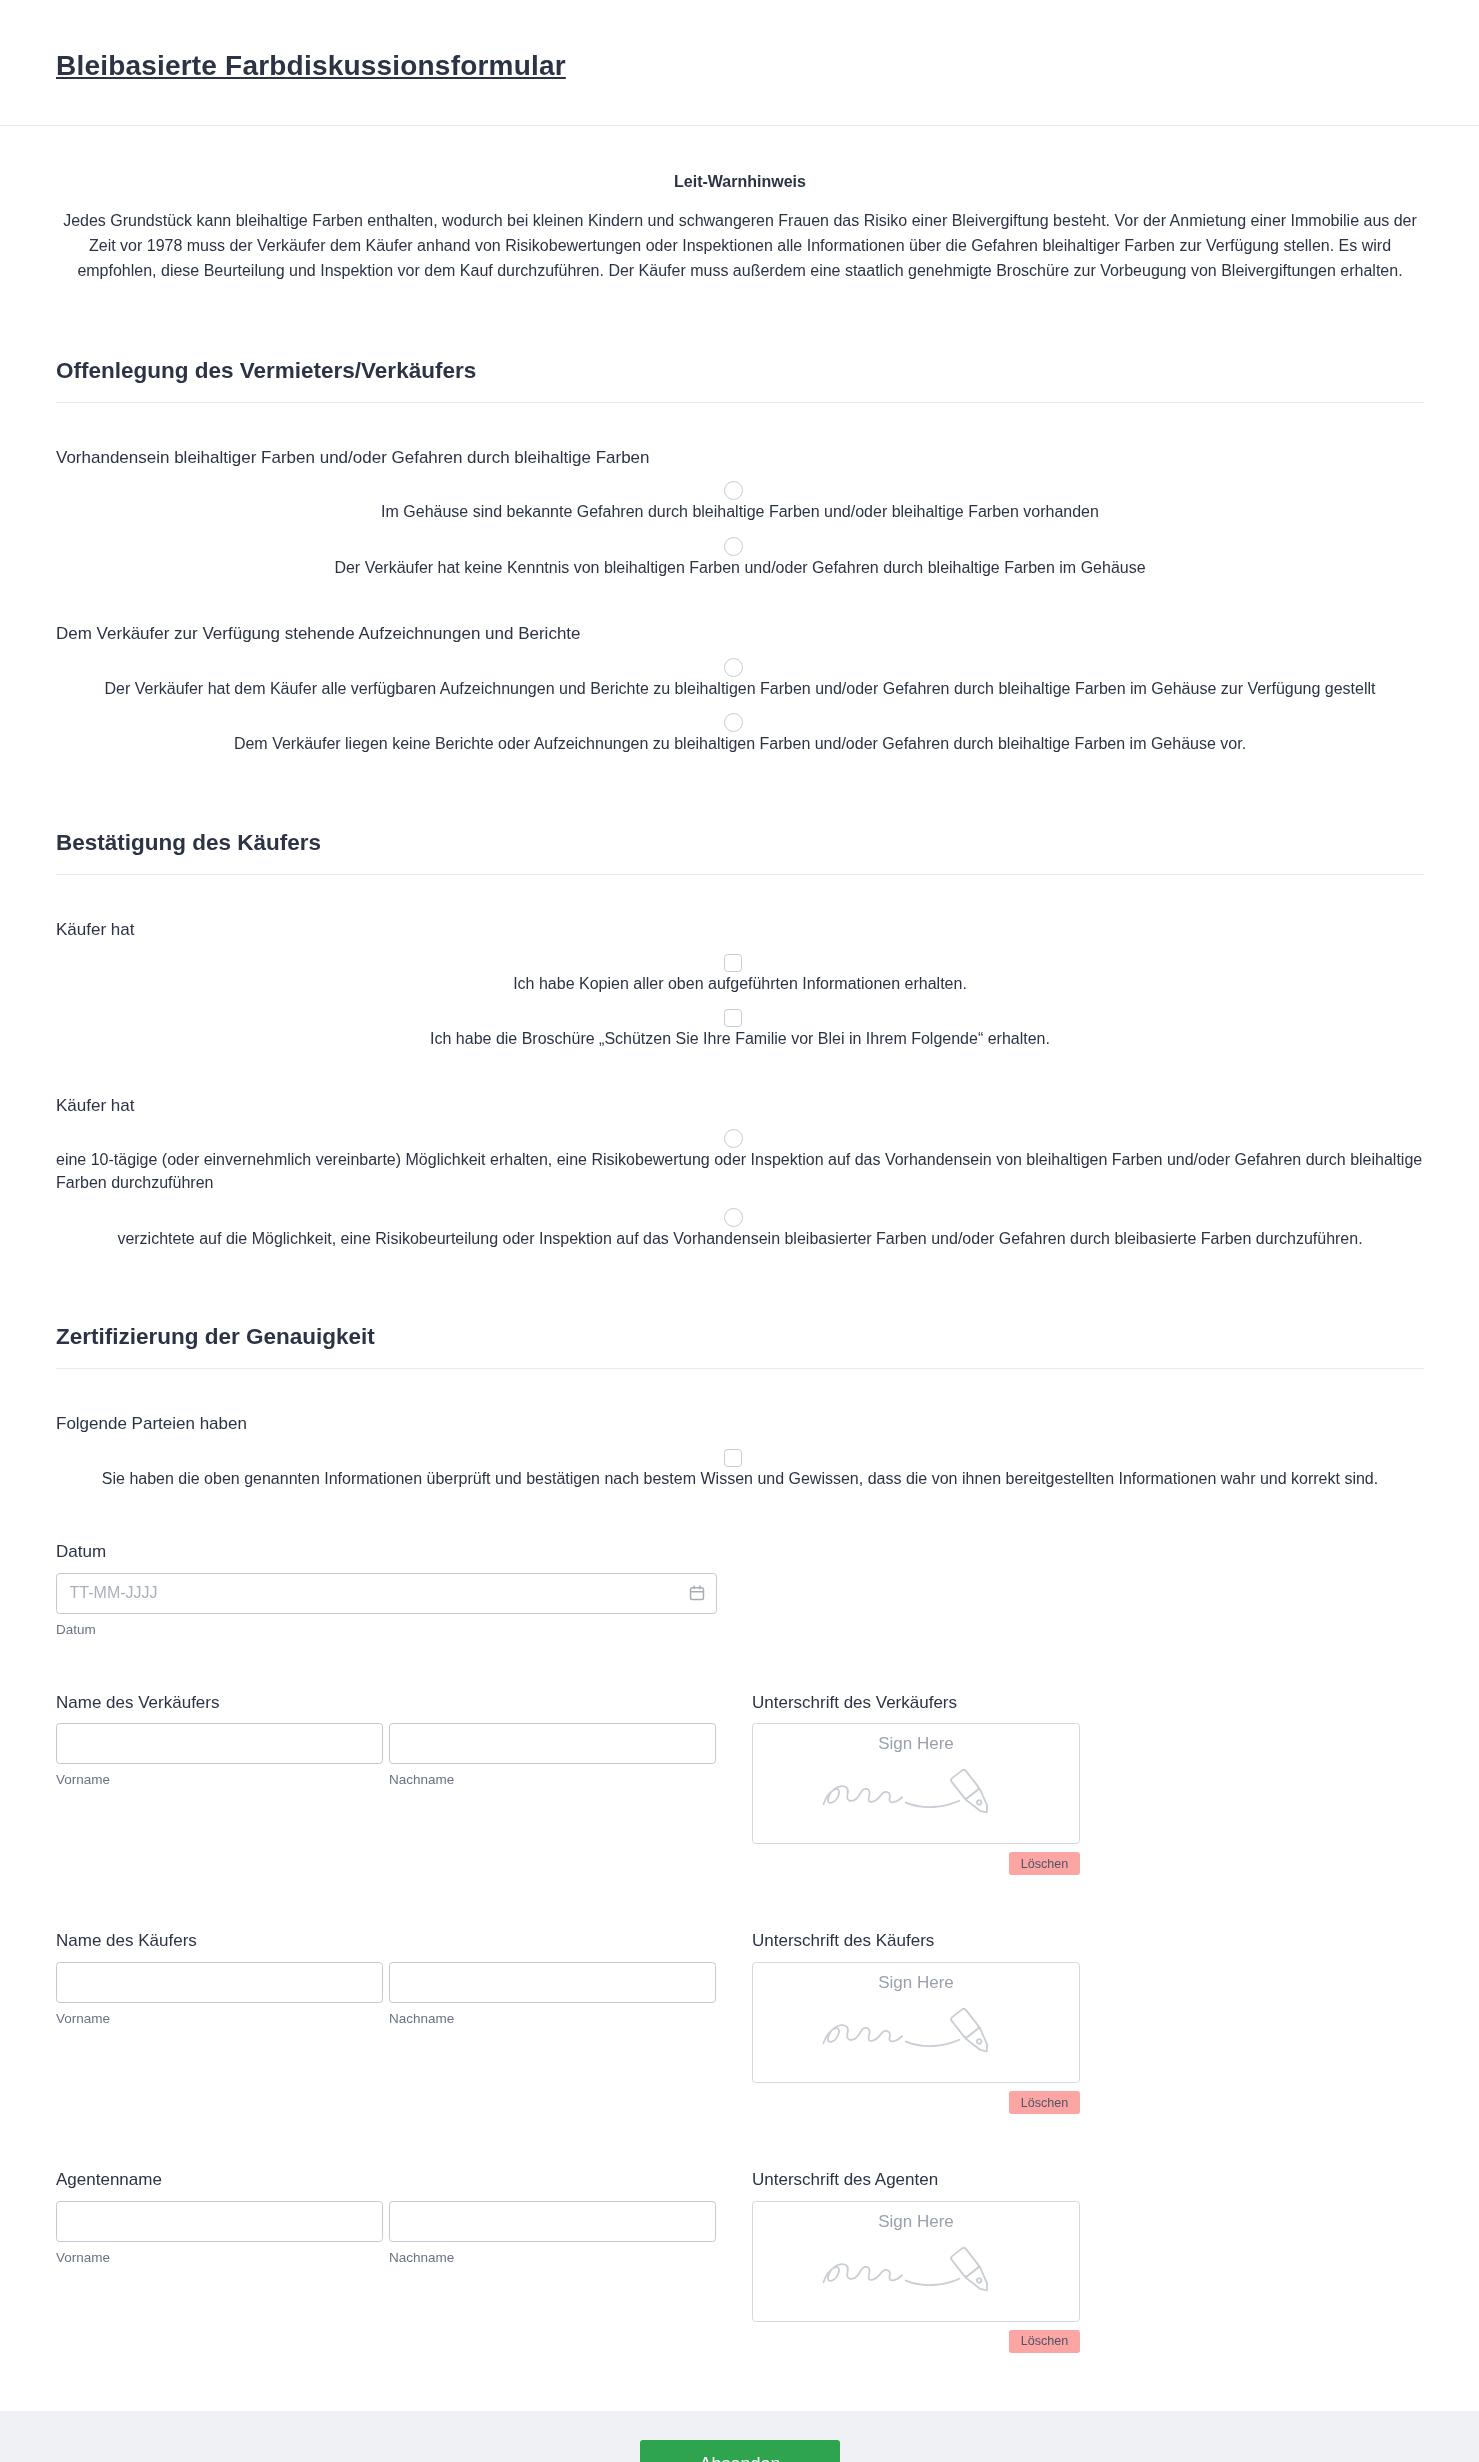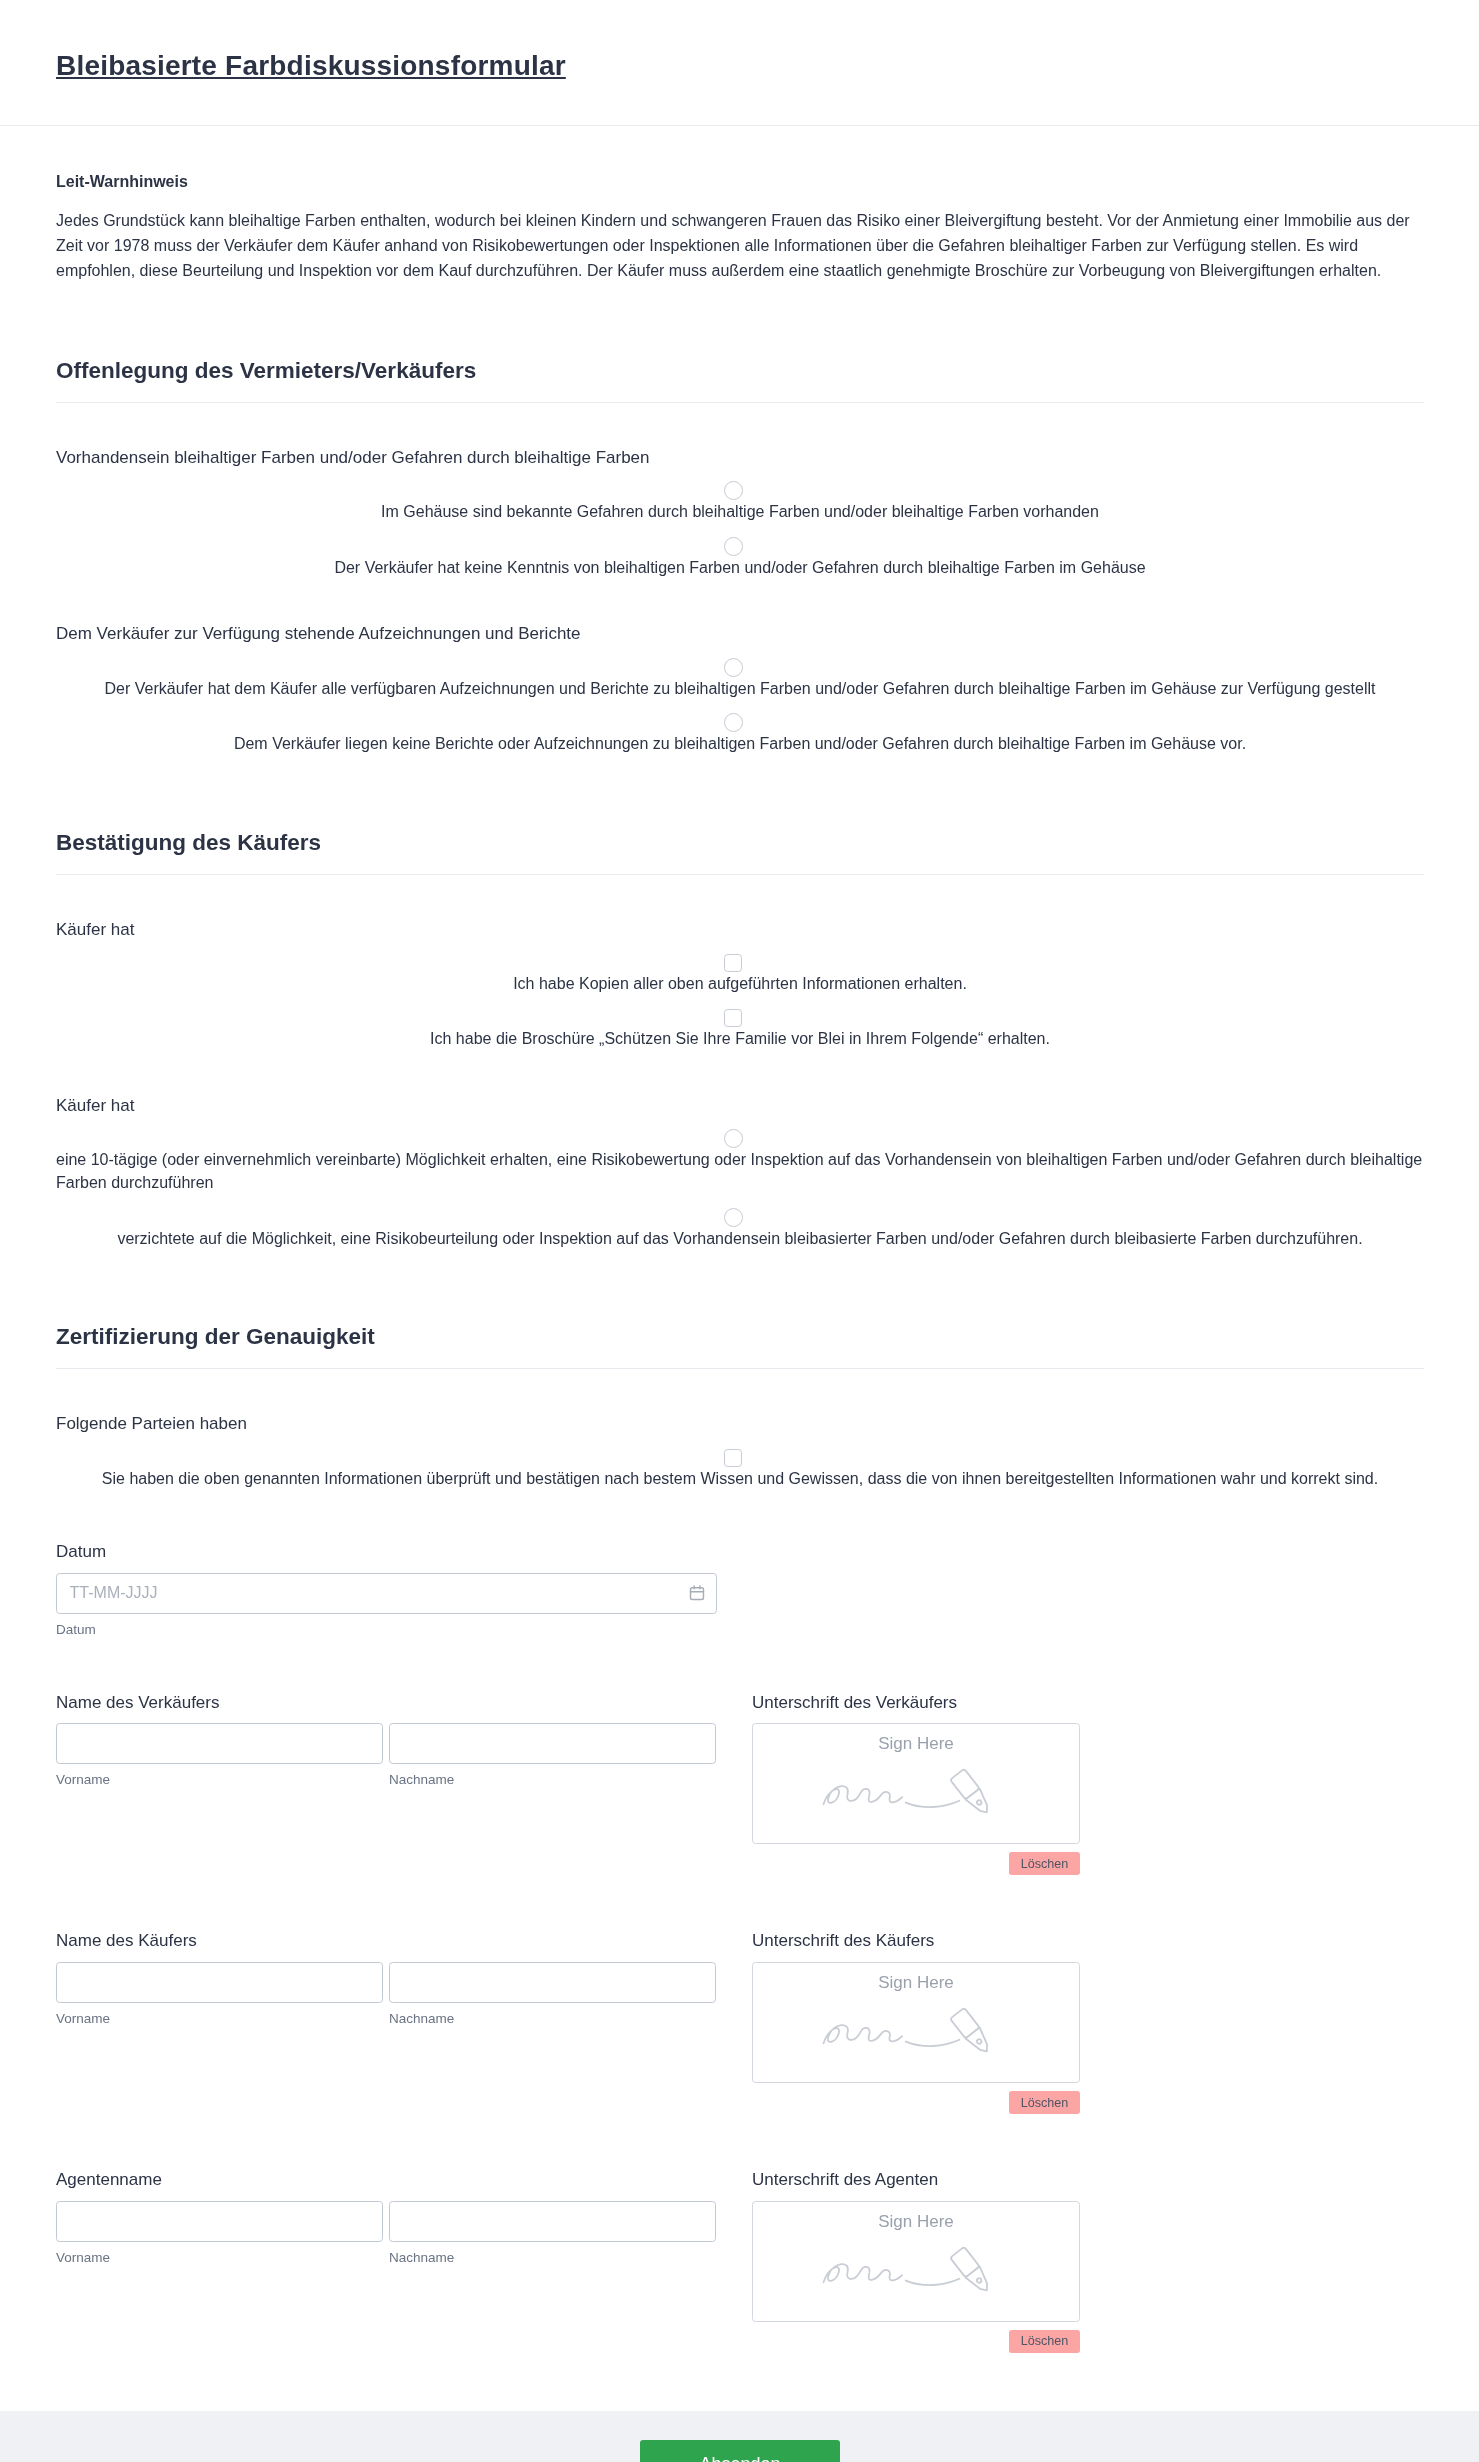--- a/index.html
+++ b/index.html
@@ -7,21 +7,21 @@
   html,body{margin:0;padding:0;}
   body{
     width:1480px;min-height:2462px;background:#ffffff;
     font-family:"Liberation Sans","DejaVu Sans",sans-serif;
     color:#2c3345;-webkit-font-smoothing:antialiased;
   }
   .form-header{padding:50px 56px 43px;border-bottom:0.9px solid #e7e9ee;}
   .form-title{margin:0;font-size:28px;font-weight:700;letter-spacing:0.2px;text-decoration:underline;}
   .content{padding:0 56px;}
 
-  .warning{margin-top:47px;}
+  .warning{margin-top:47px;text-align:center;}
   .warning-label{font-size:16px;font-weight:700;}
   .warning-text{margin:18px 0 0;font-size:16px;line-height:1.56;}
 
   .section-title{margin:74px 0 0;font-size:22.5px;font-weight:600;}
   .divider{margin-top:18px;border-bottom:0.9px solid #e7e9ee;height:0;}
 
   .question-group{margin-top:45px;}
   .question-label{font-size:17px;font-weight:500;}
   .option{display:flex;align-items:center;margin-top:11.7px;cursor:pointer;flex-direction:column;}
   .option-text{font-size:16px;line-height:1.45;}

